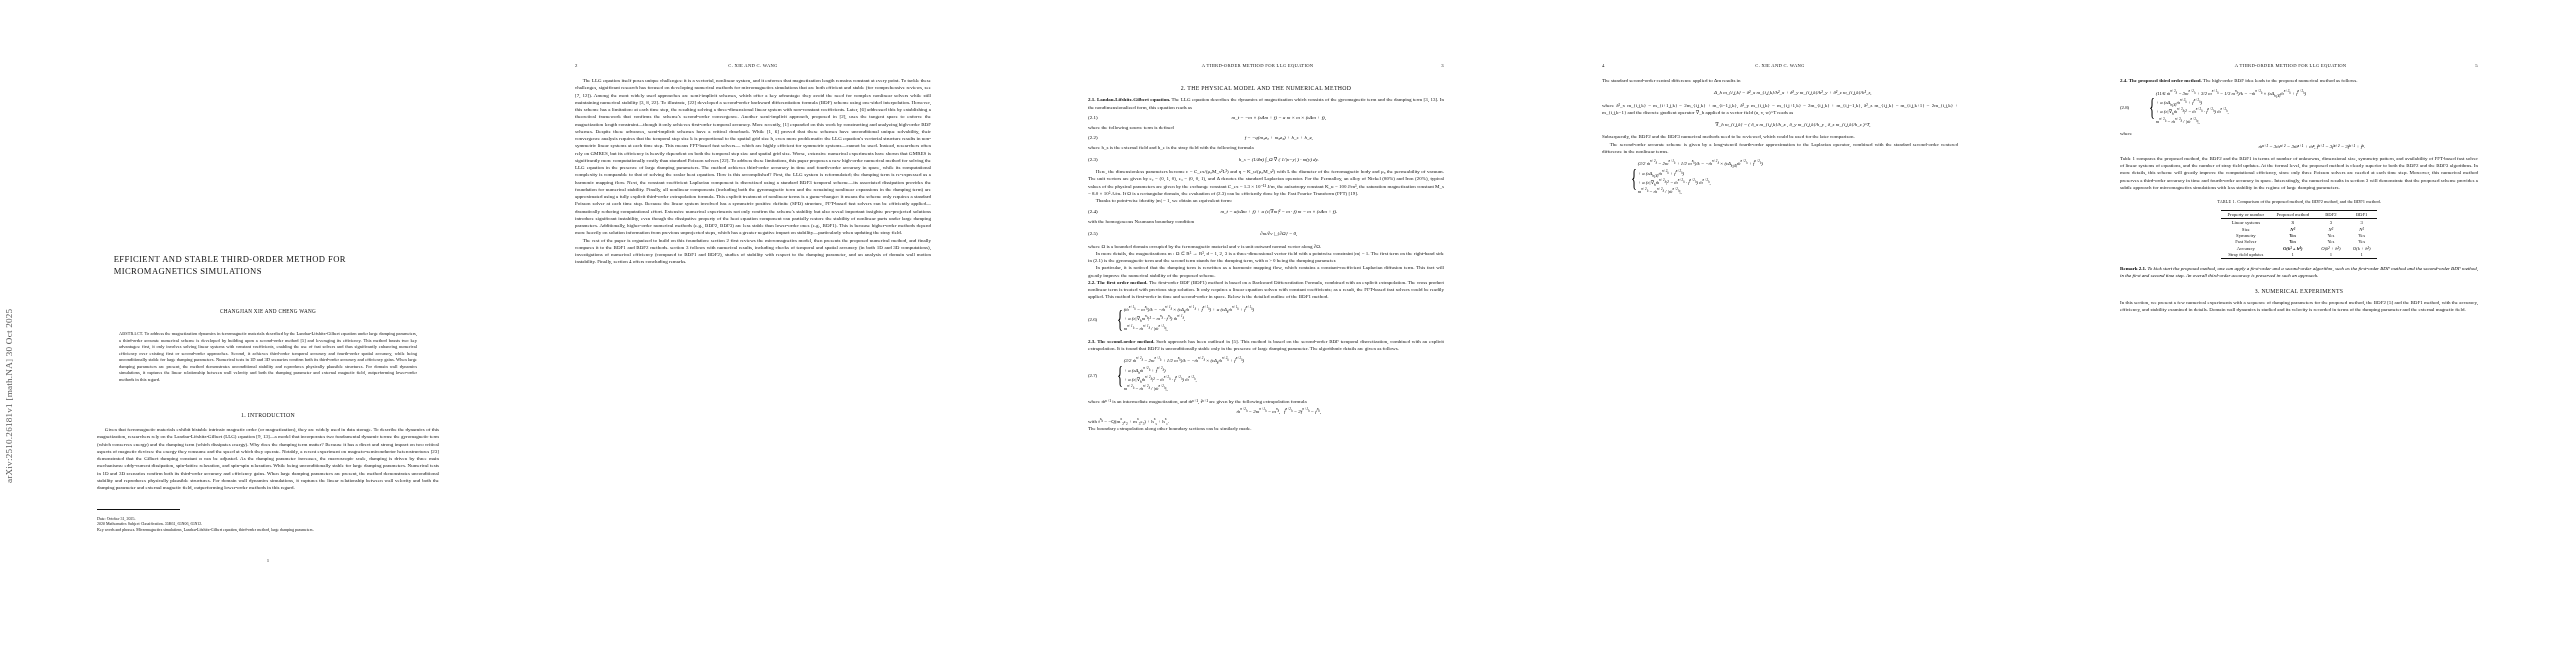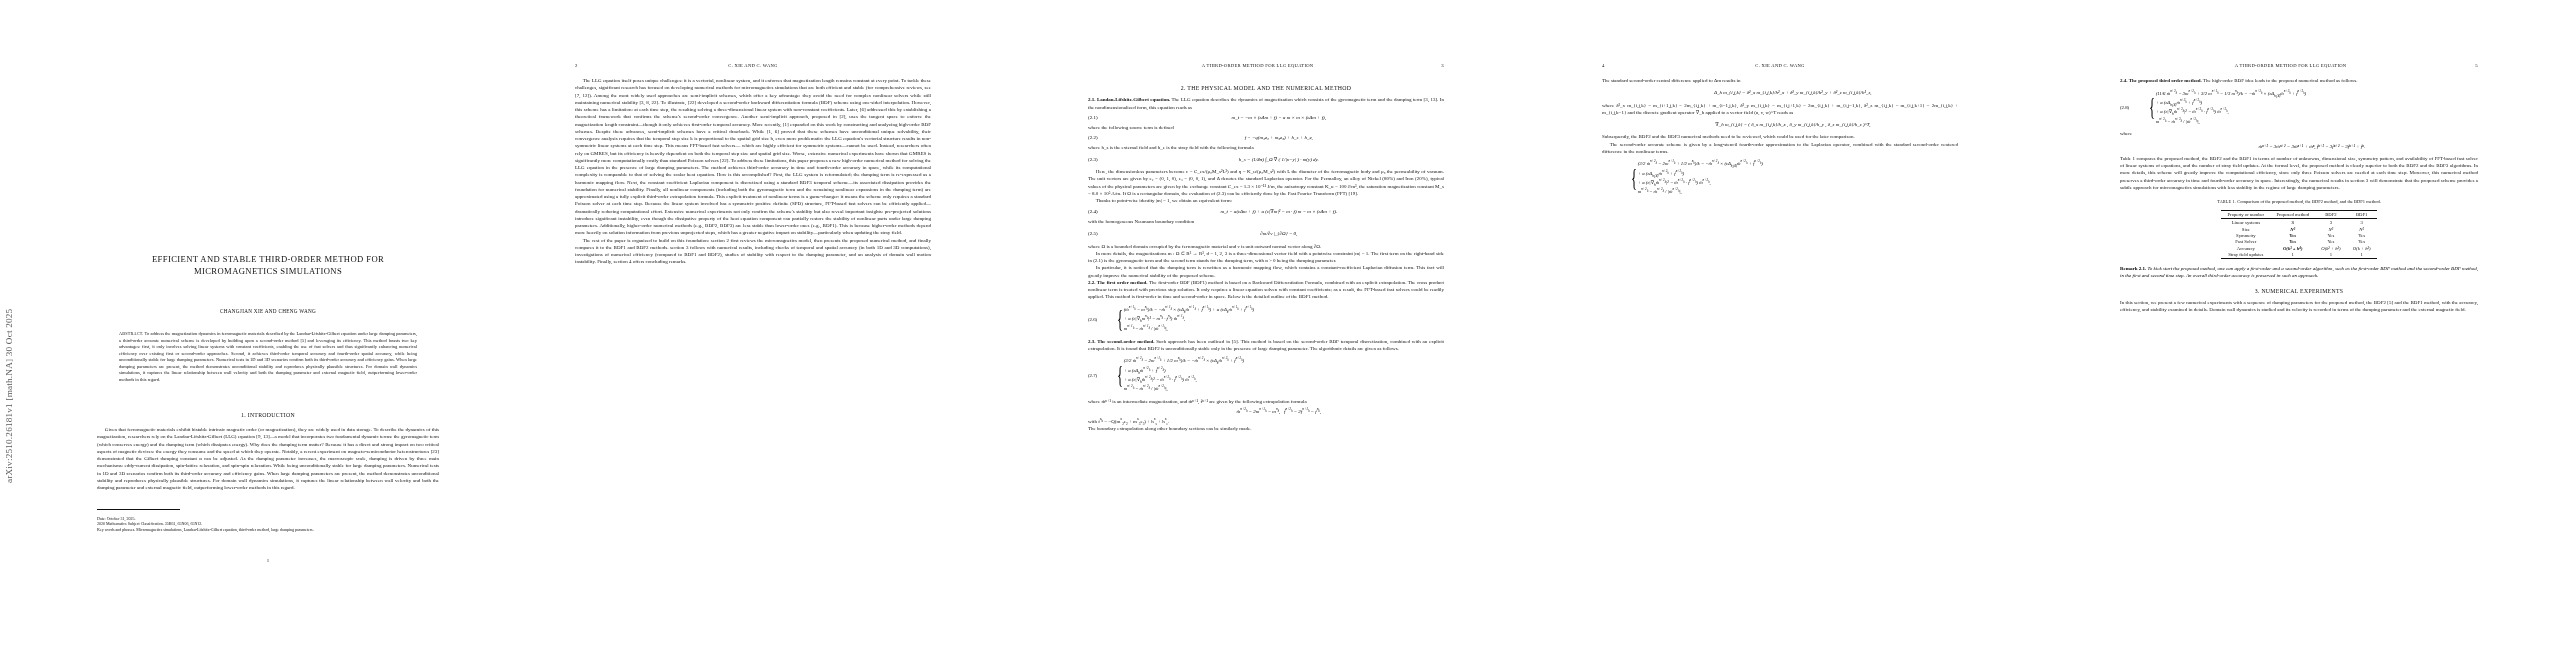--- a/index.html
+++ b/index.html
@@ -64,21 +64,21 @@
     color: #111;
     display: flex;
     height: 6.7px;
     align-items: center;
   }
   .runhead .rh-center { flex: 1; text-align: center; }
   .runhead .rh-num { width: 16.7px; text-align: right; font-variant: normal; font-size: 4.8px; }
   .runhead .rh-num.left { text-align: left; order: -1; }
 
   .title {
-    text-align: center;
+    text-align: left;
     font-size: 8.6px;
     letter-spacing: 0.4px;
     line-height: 1.42;
     font-variant: small-caps;
     text-transform: uppercase;
     margin: 0;
     color: #111;
     font-weight: normal;
   }
   .title-wrap { position: absolute; top: 253px; left: 16.7px; right: 16.7px; }

